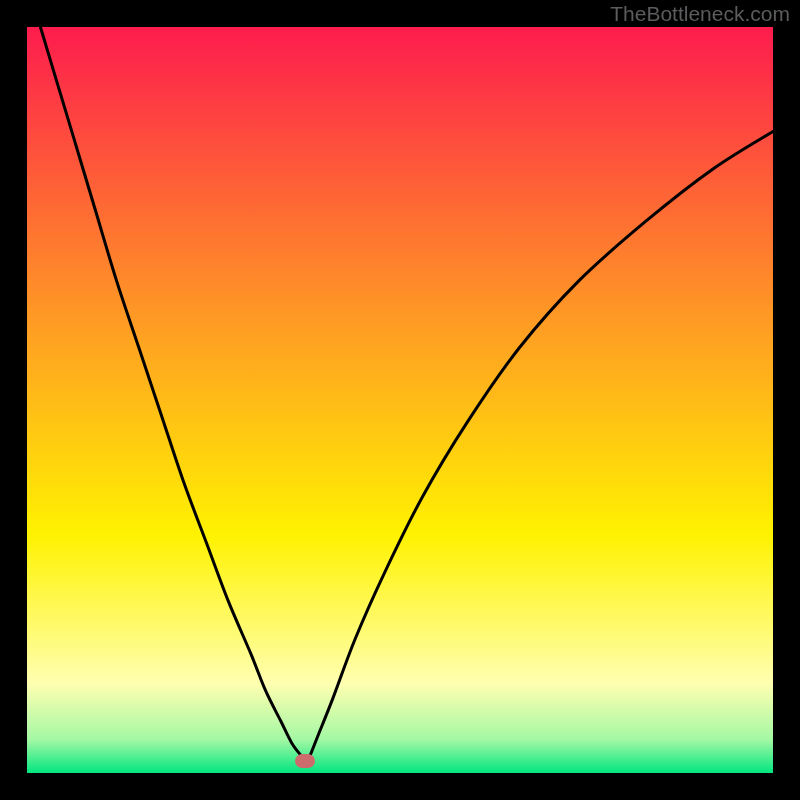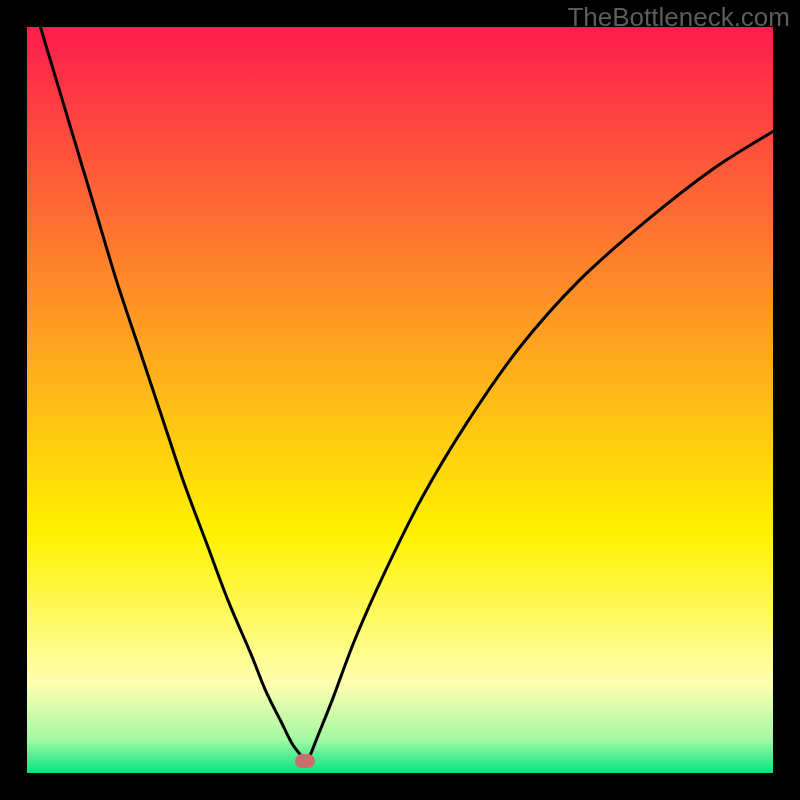--- a/index.html
+++ b/index.html
@@ -25,21 +25,21 @@
   }
   .curve-layer {
     position: absolute;
     inset: 0;
   }
   .watermark {
     position: absolute;
     top: 2px;
     right: 10px;
     color: #5b5c5e;
-    font-size: 26px;
+    font-size: 21px;
     font-weight: 400;
     letter-spacing: 0px;
     text-align: right;
   }
   .marker {
     position: absolute;
     width: 20px;
     height: 14px;
     border-radius: 7px / 7px;
     background: #cc6c6d;

